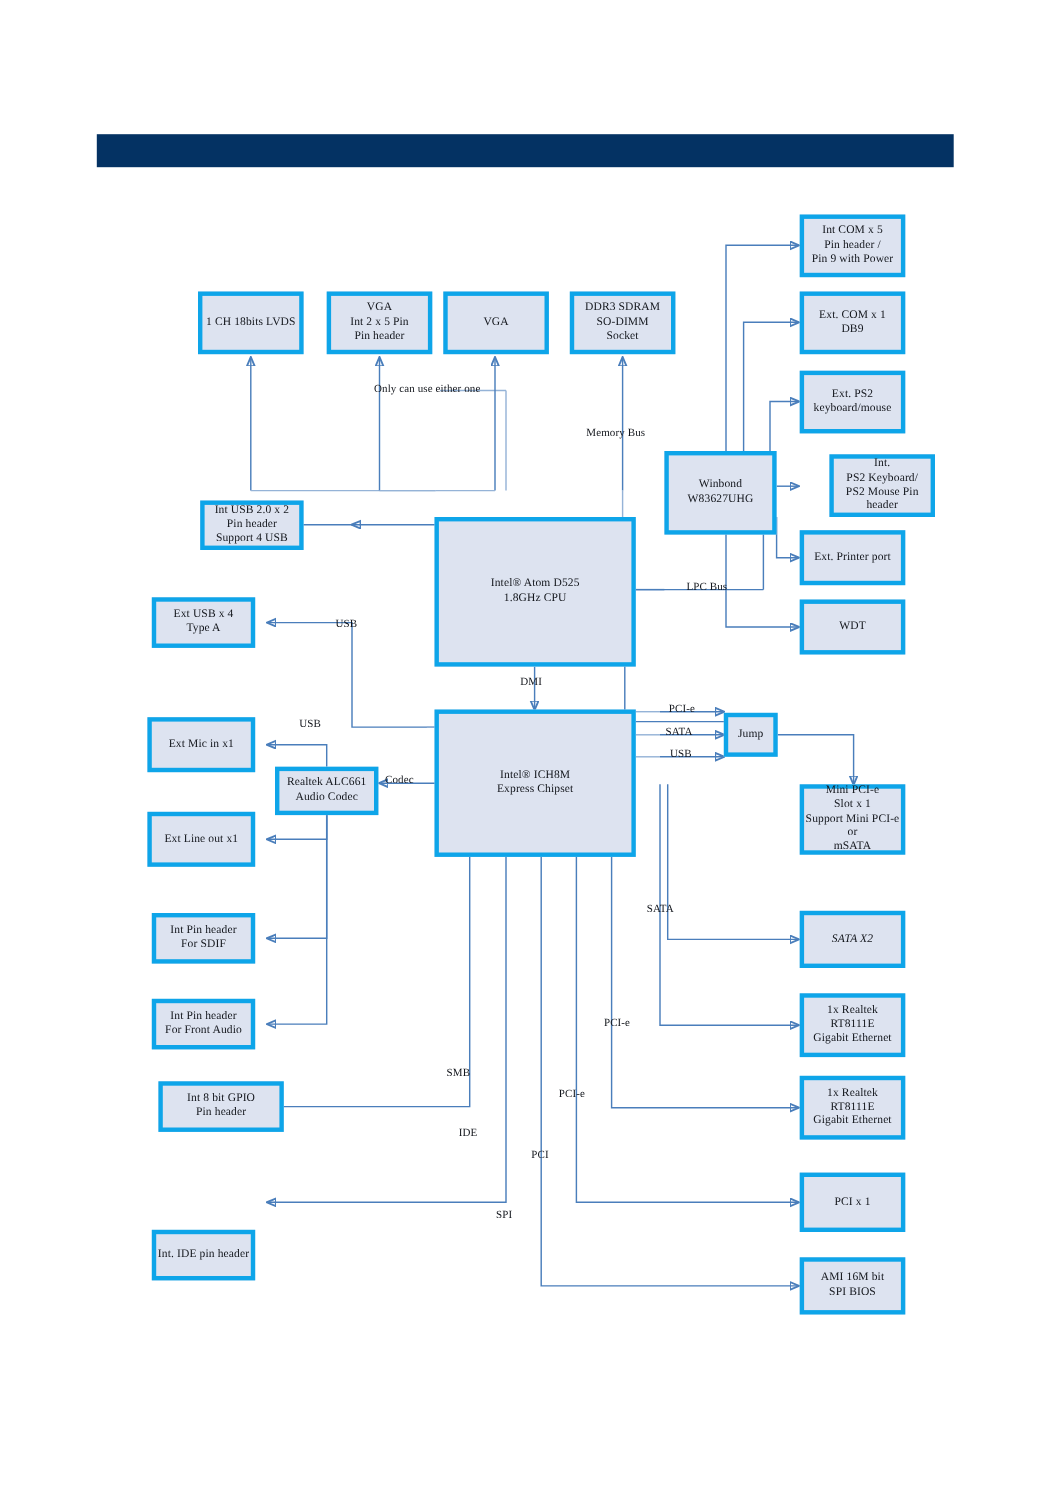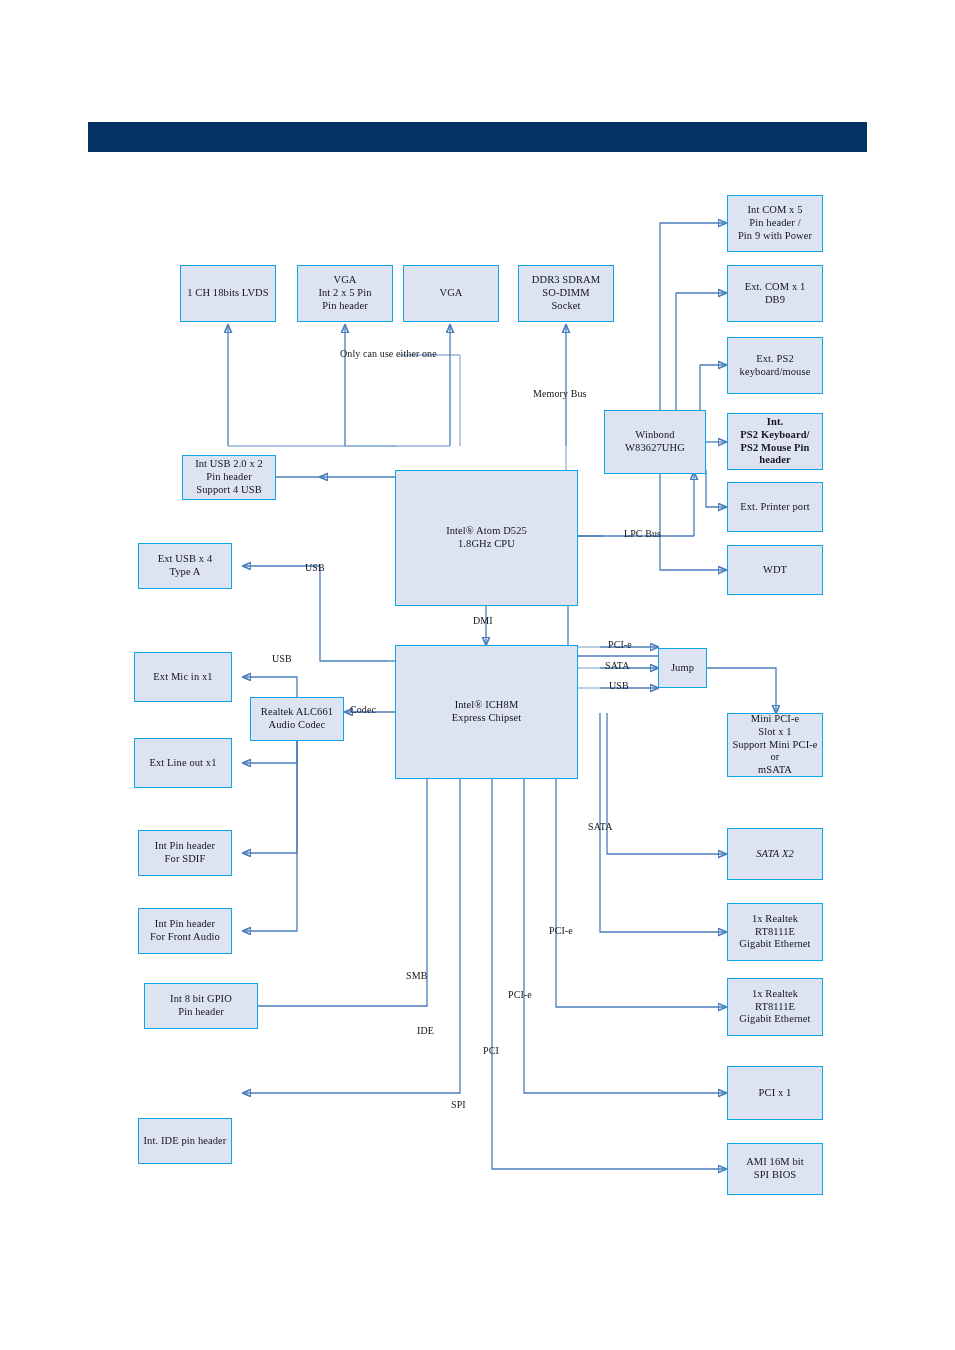--- a/index.html
+++ b/index.html
@@ -25,21 +25,21 @@
   }
   #diagram {
     position: absolute;
     left: 0; top: 0;
     width: 955px; height: 1350px;
   }
   .box {
     position: absolute;
     box-sizing: border-box;
     background: #dde3f0;
-    border: 1px solid #0ea5e9;
+    border: 4px solid #0ea5e9;
     color: #13161c;
     display: flex;
     align-items: center;
     justify-content: center;
     text-align: center;
     line-height: 1.22;
     font-size: 10.5px;
     white-space: pre-line;
     letter-spacing: 0.1px;
   }
@@ -173,30 +173,30 @@
     <div class="box" style="left:727px; top:195px; width:96px; height:57px;">Int COM x 5
 Pin header /
 Pin 9 with Power</div>
 
     <div class="box" style="left:727px; top:265px; width:96px; height:57px;">Ext. COM x 1
 DB9</div>
 
     <div class="box" style="left:727px; top:337px; width:96px; height:57px;">Ext. PS2
 keyboard/mouse</div>
 
-    <div class="box" style="left:727px; top:413px; width:96px; height:57px;font-weight:bold;">Int.
+    <div class="box" style="left:754px; top:413px; width:96px; height:57px;">Int.
 PS2 Keyboard/
 PS2 Mouse Pin
 header</div>
 
     <div class="box" style="left:727px; top:482px; width:96px; height:50px;">Ext. Printer port</div>
 
     <div class="box" style="left:727px; top:545px; width:96px; height:50px;">WDT</div>
 
-    <div class="box" style="left:604px; top:410px; width:102px; height:64px;">Winbond
+    <div class="box" style="left:604px; top:410px; width:102px; height:76px;">Winbond
 W83627UHG</div>
 
     <div class="box" style="left:395px; top:470px; width:183px; height:136px;">Intel® Atom D525
 1.8GHz CPU</div>
 
     <div class="box" style="left:395px; top:645px; width:183px; height:134px;">Intel® ICH8M
 Express Chipset</div>
 
     <div class="box" style="left:138px; top:455px; width:94px; height:45px;margin-left:44px;">Int USB 2.0 x 2
 Pin header

